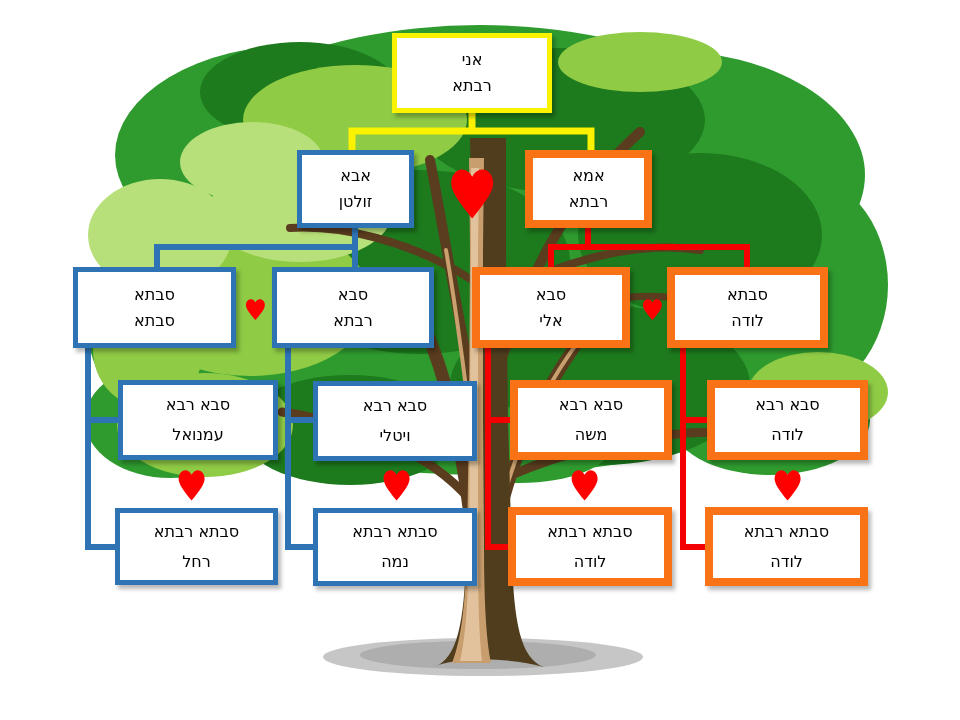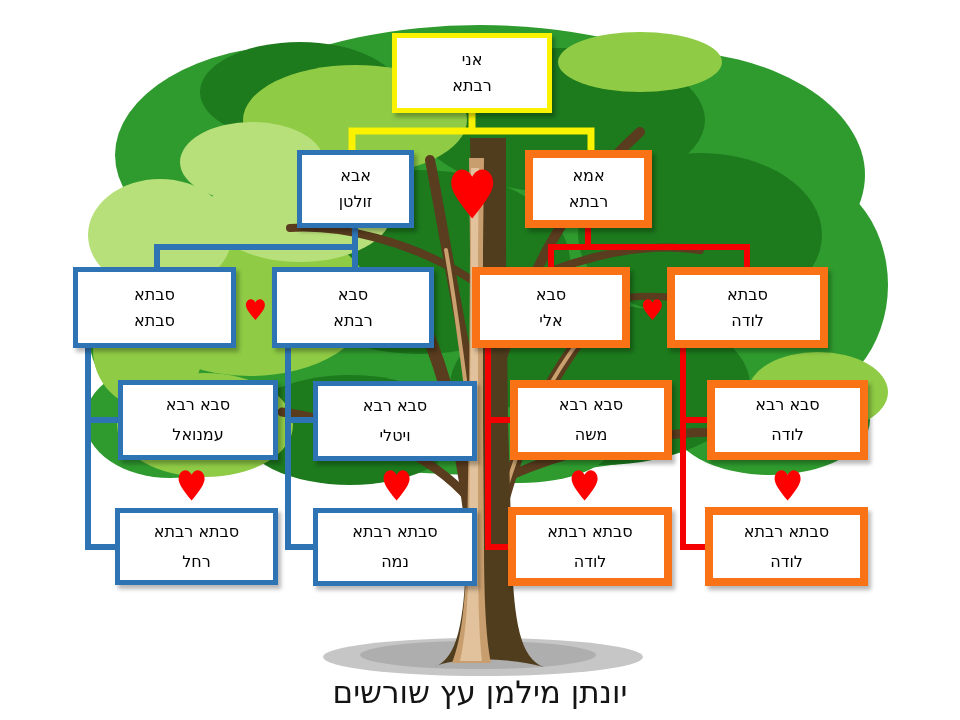--- a/index.html
+++ b/index.html
@@ -175,15 +175,14 @@
   </div>
   <div class="node red gen45" style="left:508px;top:507px;width:164px;height:79px;">
     <span>סבתא רבתא</span>
     <span>לודה</span>
   </div>
   <div class="node red gen45" style="left:705px;top:507px;width:163px;height:79px;">
     <span>סבתא רבתא</span>
     <span>לודה</span>
   </div>
 
-  <div class="caption">יונתן מילמן עץ שורשים</div>
 
 </div>
 
 </body></html>

